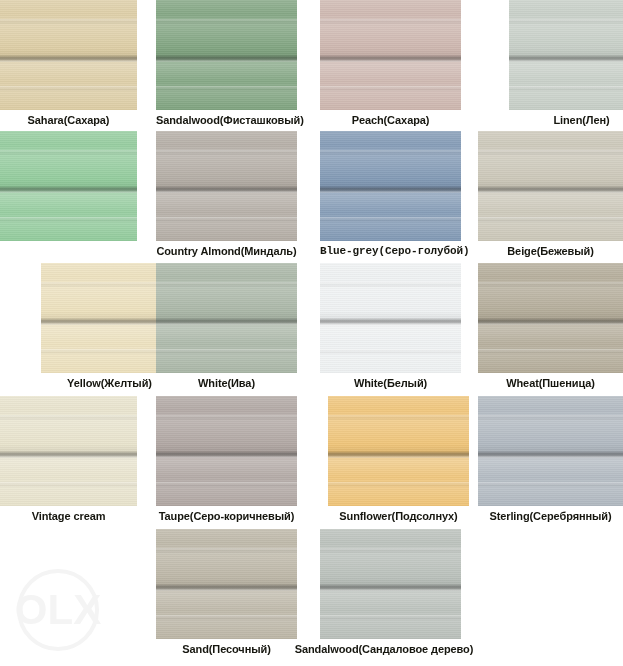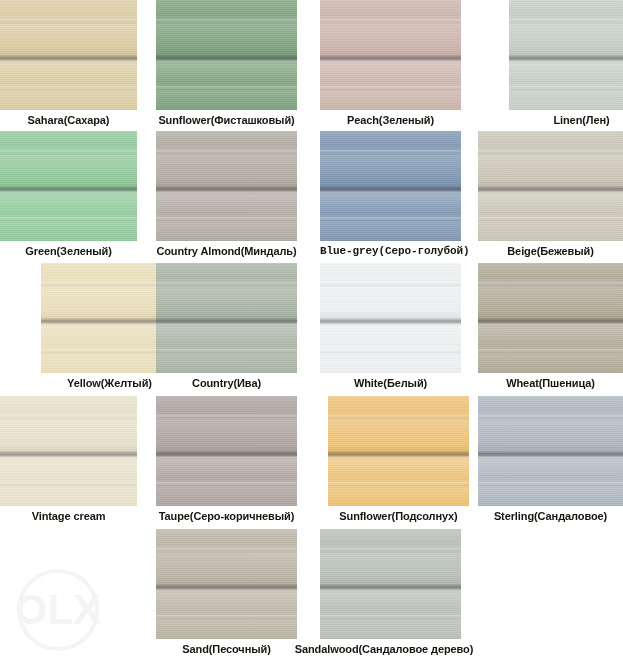--- a/index.html
+++ b/index.html
@@ -136,51 +136,50 @@
       <div class="label">Sahara(Сахара)</div>
     </div>
     <div class="cell" style="left: 156px; top: 0px; width: 141px;">
       <div class="swatch" style="background: rgb(127, 163, 127);">
         <div class="bands"></div>
         <div class="groove g-top"></div>
         <div class="groove g-main"></div>
         <div class="groove g-bot"></div>
         <div class="sheen"></div>
       </div>
-      <div class="label">Sunflower(Фисташковый)</div>
+      <div class="label">Sandalwood(Фисташковый)</div>
     </div>
     <div class="cell" style="left: 320px; top: 0px; width: 141px;">
       <div class="swatch" style="background: rgb(205, 182, 174);">
         <div class="bands"></div>
         <div class="groove g-top"></div>
         <div class="groove g-main"></div>
         <div class="groove g-bot"></div>
         <div class="sheen"></div>
       </div>
-      <div class="label">Peach(Зеленый)</div>
+      <div class="label">Peach(Сахара)</div>
     </div>
     <div class="cell" style="left: 478px; top: 0px; width: 145px; margin-left: 31px;">
       <div class="swatch" style="background: rgb(198, 206, 198);">
         <div class="bands"></div>
         <div class="groove g-top"></div>
         <div class="groove g-main"></div>
         <div class="groove g-bot"></div>
         <div class="sheen"></div>
       </div>
       <div class="label">Linen(Лен)</div>
     </div>
     <div class="cell" style="left: 0px; top: 131px; width: 137px;">
       <div class="swatch" style="background: rgb(146, 203, 156);">
         <div class="bands"></div>
         <div class="groove g-top"></div>
         <div class="groove g-main"></div>
         <div class="groove g-bot"></div>
         <div class="sheen"></div>
       </div>
-      <div class="label">Green(Зеленый)</div>
     </div>
     <div class="cell" style="left: 156px; top: 131px; width: 141px;">
       <div class="swatch" style="background: rgb(179, 172, 164);">
         <div class="bands"></div>
         <div class="groove g-top"></div>
         <div class="groove g-main"></div>
         <div class="groove g-bot"></div>
         <div class="sheen"></div>
       </div>
       <div class="label">Country Almond(Миндаль)</div>
@@ -216,21 +215,21 @@
       <div class="label">Yellow(Желтый)</div>
     </div>
     <div class="cell" style="left: 156px; top: 263px; width: 141px;">
       <div class="swatch" style="background: rgb(169, 182, 166);">
         <div class="bands"></div>
         <div class="groove g-top"></div>
         <div class="groove g-main"></div>
         <div class="groove g-bot"></div>
         <div class="sheen"></div>
       </div>
-      <div class="label">Country(Ива)</div>
+      <div class="label">White(Ива)</div>
     </div>
     <div class="cell" style="left: 320px; top: 263px; width: 141px;">
       <div class="swatch" style="background: rgb(238, 241, 242);">
         <div class="bands"></div>
         <div class="groove g-top"></div>
         <div class="groove g-main"></div>
         <div class="groove g-bot"></div>
         <div class="sheen"></div>
       </div>
       <div class="label">White(Белый)</div>
@@ -276,21 +275,21 @@
       <div class="label">Sunflower(Подсолнух)</div>
     </div>
     <div class="cell" style="left: 478px; top: 396px; width: 145px;">
       <div class="swatch" style="background: rgb(176, 184, 192);">
         <div class="bands"></div>
         <div class="groove g-top"></div>
         <div class="groove g-main"></div>
         <div class="groove g-bot"></div>
         <div class="sheen"></div>
       </div>
-      <div class="label">Sterling(Сандаловое)</div>
+      <div class="label">Sterling(Серебрянный)</div>
     </div>
     <div class="cell" style="left: 156px; top: 529px; width: 141px;">
       <div class="swatch" style="background: rgb(188, 182, 166);">
         <div class="bands"></div>
         <div class="groove g-top"></div>
         <div class="groove g-main"></div>
         <div class="groove g-bot"></div>
         <div class="sheen"></div>
       </div>
       <div class="label">Sand(Песочный)</div>

